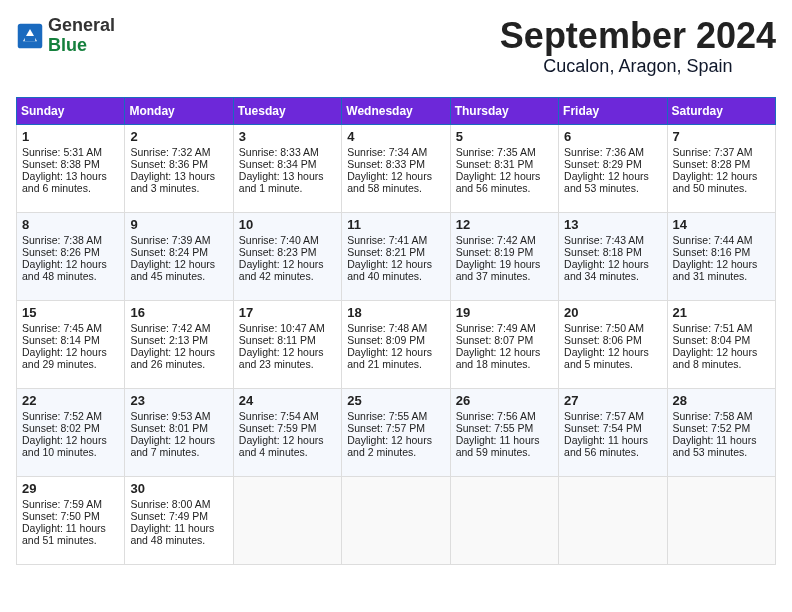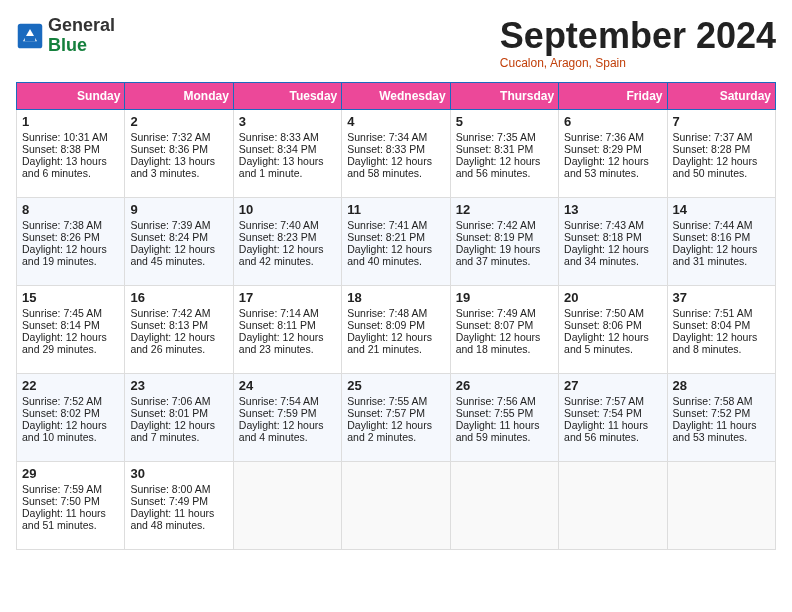--- a/index.html
+++ b/index.html
@@ -7,61 +7,61 @@
       font-family: Arial, sans-serif;
       background: #fff;
       width: 792px;
       min-height: 612px;
       padding: 16px;
     }
     .header {
       display: flex;
       justify-content: space-between;
       align-items: flex-start;
-      margin-bottom: 12px;
+      margin-bottom: 20px;
     }
     .logo {
       display: flex;
       align-items: center;
       gap: 4px;
     }
     .logo-text {
       font-size: 18px;
       font-weight: bold;
       line-height: 1.1;
     }
     .logo-general { color: #333; }
     .logo-blue { color: #15803d; }
     .logo-icon {
       width: 28px;
       height: 28px;
     }
-    .title-block { text-align: left; }
+    .title-block { text-align: center; }
     .month-title {
       font-size: 36px;
       font-weight: bold;
       color: #222;
       line-height: 1.1;
     }
     .location {
-      font-size: 12px;
-      color: #c2410c;
+      font-size: 18px;
+      color: #0f172a;
     }
     table {
       width: 100%;
       border-collapse: collapse;
       table-layout: fixed;
     }
     th {
-      background-color: #ec4899;
+      background-color: #6d28d9;
       color: #fff;
       font-size: 12px;
       font-weight: bold;
       padding: 6px 4px;
-      text-align: right;
+      text-align: left;
       border: 1px solid #1a6abf;
     }
     td {
       vertical-align: top;
       padding: 4px 5px;
       border: 1px solid #ddd;
       font-size: 10.5px;
       color: #222;
       height: 88px;
       background: #fff;
@@ -103,49 +103,49 @@
       <th>Monday</th>
       <th>Tuesday</th>
       <th>Wednesday</th>
       <th>Thursday</th>
       <th>Friday</th>
       <th>Saturday</th>
     </tr>
   </thead>
   <tbody id="calendar-body">
   <tr>
-        <td><span class="day-num">1</span><span>Sunrise: 10:31 AM</span><br><span>Sunset: 8:38 PM</span><br><span>Daylight: 13 hours and 6 minutes.</span></td>
+        <td><span class="day-num">1</span><span>Sunrise: 5:31 AM</span><br><span>Sunset: 8:38 PM</span><br><span>Daylight: 13 hours and 6 minutes.</span></td>
         <td><span class="day-num">2</span><span>Sunrise: 7:32 AM</span><br><span>Sunset: 8:36 PM</span><br><span>Daylight: 13 hours and 3 minutes.</span></td>
         <td><span class="day-num">3</span><span>Sunrise: 8:33 AM</span><br><span>Sunset: 8:34 PM</span><br><span>Daylight: 13 hours and 1 minute.</span></td>
         <td><span class="day-num">4</span><span>Sunrise: 7:34 AM</span><br><span>Sunset: 8:33 PM</span><br><span>Daylight: 12 hours and 58 minutes.</span></td>
         <td><span class="day-num">5</span><span>Sunrise: 7:35 AM</span><br><span>Sunset: 8:31 PM</span><br><span>Daylight: 12 hours and 56 minutes.</span></td>
         <td><span class="day-num">6</span><span>Sunrise: 7:36 AM</span><br><span>Sunset: 8:29 PM</span><br><span>Daylight: 12 hours and 53 minutes.</span></td>
         <td><span class="day-num">7</span><span>Sunrise: 7:37 AM</span><br><span>Sunset: 8:28 PM</span><br><span>Daylight: 12 hours and 50 minutes.</span></td>
       </tr>
       <tr>
-        <td><span class="day-num">8</span><span>Sunrise: 7:38 AM</span><br><span>Sunset: 8:26 PM</span><br><span>Daylight: 12 hours and 19 minutes.</span></td>
+        <td><span class="day-num">8</span><span>Sunrise: 7:38 AM</span><br><span>Sunset: 8:26 PM</span><br><span>Daylight: 12 hours and 48 minutes.</span></td>
         <td><span class="day-num">9</span><span>Sunrise: 7:39 AM</span><br><span>Sunset: 8:24 PM</span><br><span>Daylight: 12 hours and 45 minutes.</span></td>
         <td><span class="day-num">10</span><span>Sunrise: 7:40 AM</span><br><span>Sunset: 8:23 PM</span><br><span>Daylight: 12 hours and 42 minutes.</span></td>
         <td><span class="day-num">11</span><span>Sunrise: 7:41 AM</span><br><span>Sunset: 8:21 PM</span><br><span>Daylight: 12 hours and 40 minutes.</span></td>
         <td><span class="day-num">12</span><span>Sunrise: 7:42 AM</span><br><span>Sunset: 8:19 PM</span><br><span>Daylight: 19 hours and 37 minutes.</span></td>
         <td><span class="day-num">13</span><span>Sunrise: 7:43 AM</span><br><span>Sunset: 8:18 PM</span><br><span>Daylight: 12 hours and 34 minutes.</span></td>
         <td><span class="day-num">14</span><span>Sunrise: 7:44 AM</span><br><span>Sunset: 8:16 PM</span><br><span>Daylight: 12 hours and 31 minutes.</span></td>
       </tr>
       <tr>
         <td><span class="day-num">15</span><span>Sunrise: 7:45 AM</span><br><span>Sunset: 8:14 PM</span><br><span>Daylight: 12 hours and 29 minutes.</span></td>
-        <td><span class="day-num">16</span><span>Sunrise: 7:42 AM</span><br><span>Sunset: 8:13 PM</span><br><span>Daylight: 12 hours and 26 minutes.</span></td>
-        <td><span class="day-num">17</span><span>Sunrise: 7:14 AM</span><br><span>Sunset: 8:11 PM</span><br><span>Daylight: 12 hours and 23 minutes.</span></td>
+        <td><span class="day-num">16</span><span>Sunrise: 7:42 AM</span><br><span>Sunset: 2:13 PM</span><br><span>Daylight: 12 hours and 26 minutes.</span></td>
+        <td><span class="day-num">17</span><span>Sunrise: 10:47 AM</span><br><span>Sunset: 8:11 PM</span><br><span>Daylight: 12 hours and 23 minutes.</span></td>
         <td><span class="day-num">18</span><span>Sunrise: 7:48 AM</span><br><span>Sunset: 8:09 PM</span><br><span>Daylight: 12 hours and 21 minutes.</span></td>
         <td><span class="day-num">19</span><span>Sunrise: 7:49 AM</span><br><span>Sunset: 8:07 PM</span><br><span>Daylight: 12 hours and 18 minutes.</span></td>
         <td><span class="day-num">20</span><span>Sunrise: 7:50 AM</span><br><span>Sunset: 8:06 PM</span><br><span>Daylight: 12 hours and 5 minutes.</span></td>
-        <td><span class="day-num">37</span><span>Sunrise: 7:51 AM</span><br><span>Sunset: 8:04 PM</span><br><span>Daylight: 12 hours and 8 minutes.</span></td>
+        <td><span class="day-num">21</span><span>Sunrise: 7:51 AM</span><br><span>Sunset: 8:04 PM</span><br><span>Daylight: 12 hours and 8 minutes.</span></td>
       </tr>
       <tr>
         <td><span class="day-num">22</span><span>Sunrise: 7:52 AM</span><br><span>Sunset: 8:02 PM</span><br><span>Daylight: 12 hours and 10 minutes.</span></td>
-        <td><span class="day-num">23</span><span>Sunrise: 7:06 AM</span><br><span>Sunset: 8:01 PM</span><br><span>Daylight: 12 hours and 7 minutes.</span></td>
+        <td><span class="day-num">23</span><span>Sunrise: 9:53 AM</span><br><span>Sunset: 8:01 PM</span><br><span>Daylight: 12 hours and 7 minutes.</span></td>
         <td><span class="day-num">24</span><span>Sunrise: 7:54 AM</span><br><span>Sunset: 7:59 PM</span><br><span>Daylight: 12 hours and 4 minutes.</span></td>
         <td><span class="day-num">25</span><span>Sunrise: 7:55 AM</span><br><span>Sunset: 7:57 PM</span><br><span>Daylight: 12 hours and 2 minutes.</span></td>
         <td><span class="day-num">26</span><span>Sunrise: 7:56 AM</span><br><span>Sunset: 7:55 PM</span><br><span>Daylight: 11 hours and 59 minutes.</span></td>
         <td><span class="day-num">27</span><span>Sunrise: 7:57 AM</span><br><span>Sunset: 7:54 PM</span><br><span>Daylight: 11 hours and 56 minutes.</span></td>
         <td><span class="day-num">28</span><span>Sunrise: 7:58 AM</span><br><span>Sunset: 7:52 PM</span><br><span>Daylight: 11 hours and 53 minutes.</span></td>
       </tr>
       <tr>
         <td><span class="day-num">29</span><span>Sunrise: 7:59 AM</span><br><span>Sunset: 7:50 PM</span><br><span>Daylight: 11 hours and 51 minutes.</span></td>
         <td><span class="day-num">30</span><span>Sunrise: 8:00 AM</span><br><span>Sunset: 7:49 PM</span><br><span>Daylight: 11 hours and 48 minutes.</span></td>
         <td class="empty-cell"></td>

